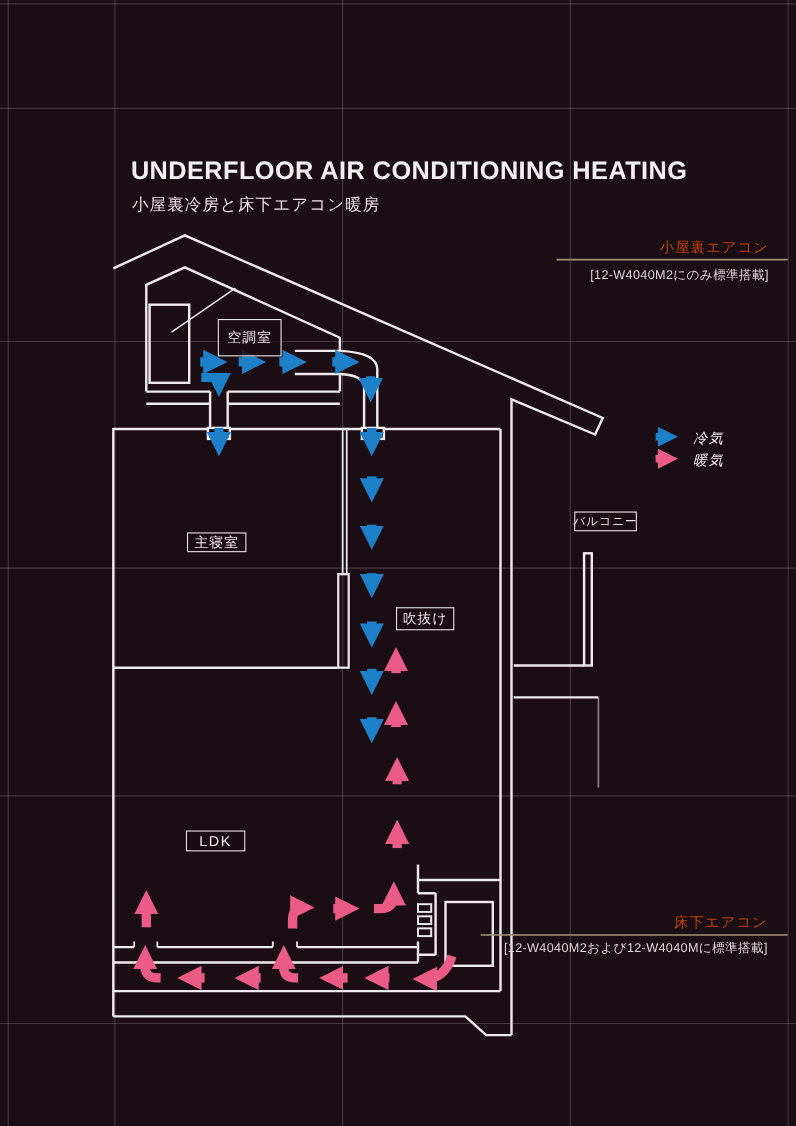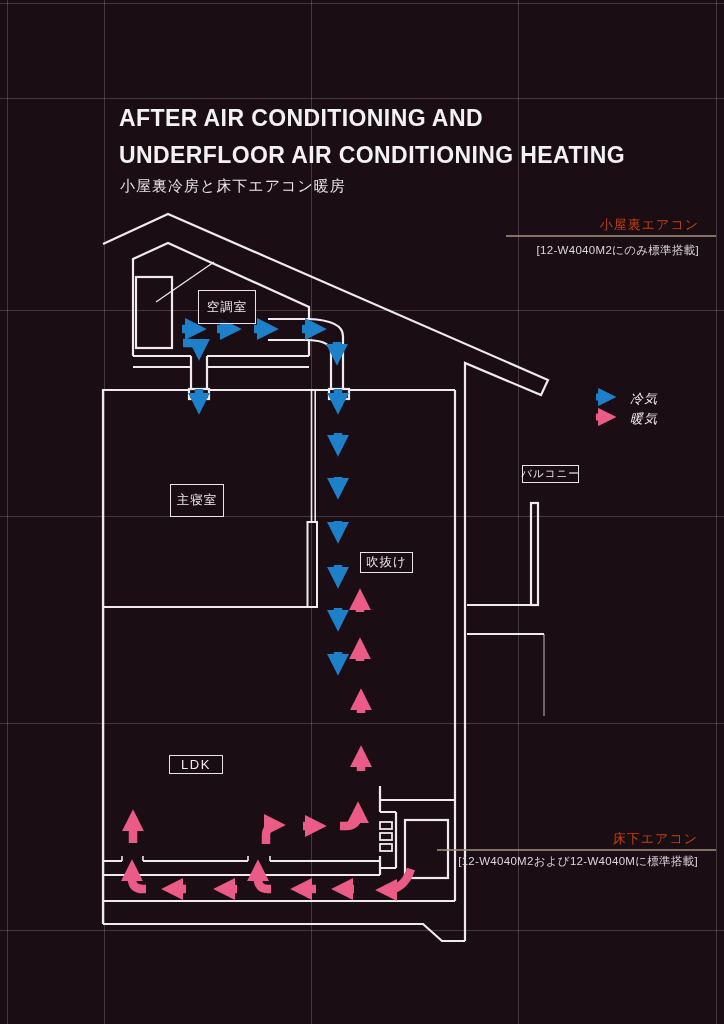--- a/index.html
+++ b/index.html
@@ -128,37 +128,36 @@
       <path d="M354,889 H340" marker-end="url(#mp)"></path>
       <path d="M411,869 Q404,890 386,890 H384" marker-end="url(#mp)"></path>
     </g>
 
     <g fill="none" stroke-width="7">
       <path d="M596,397 H609" stroke="#1d80c8" marker-end="url(#mb)"></path>
       <path d="M596,417 H609" stroke="#ea5c87" marker-end="url(#mp)"></path>
     </g>
   </svg>
 
-  <div class="abs title" style="left:119px;top:105px;">AFTER AIR CONDITIONING AND</div>
   <div class="abs title" style="left:119px;top:142px;">UNDERFLOOR AIR CONDITIONING HEATING</div>
   <div class="abs subtitle" style="left:120px;top:177px;">小屋裏冷房と床下エアコン暖房</div>
 
   <div class="abs callout-label" style="right:25px;top:216px;">小屋裏エアコン</div>
   <div class="abs callout-spec" style="right:25px;top:243px;">[12-W4040M2にのみ標準搭載]</div>
 
   <div class="abs callout-label" style="right:26px;top:830px;">床下エアコン</div>
   <div class="abs callout-spec" style="right:26px;top:854px;">[12-W4040M2および12-W4040Mに標準搭載]</div>
 
   <div class="abs legend-label" style="left:630px;top:390px;">冷気</div>
   <div class="abs legend-label" style="left:630px;top:410px;">暖気</div>
 
   <div class="abs room-box" style="left:198px;top:290px;width:58px;height:34px;">
     <span>空調室</span>
   </div>
-  <div class="abs room-box" style="left:170px;top:484px;width:54px;height:33px;">
+  <div class="abs room-box" style="left:170px;top:484px;width:54px;height:18px;">
     <span>主寝室</span>
   </div>
   <div class="abs room-box" style="left:360px;top:552px;width:53px;height:21px;">
     <span>吹抜け</span>
   </div>
   <div class="abs room-box" style="left:478px;top:465px;width:57px;height:18px;font-size:10.5px;margin-left:44px;">
     <span>バルコニー</span>
   </div>
   <div class="abs room-box" style="left:169px;top:731px;width:54px;height:19px;font-size:13px;letter-spacing:1.5px;margin-top:24px;">
     <span>LDK</span>

